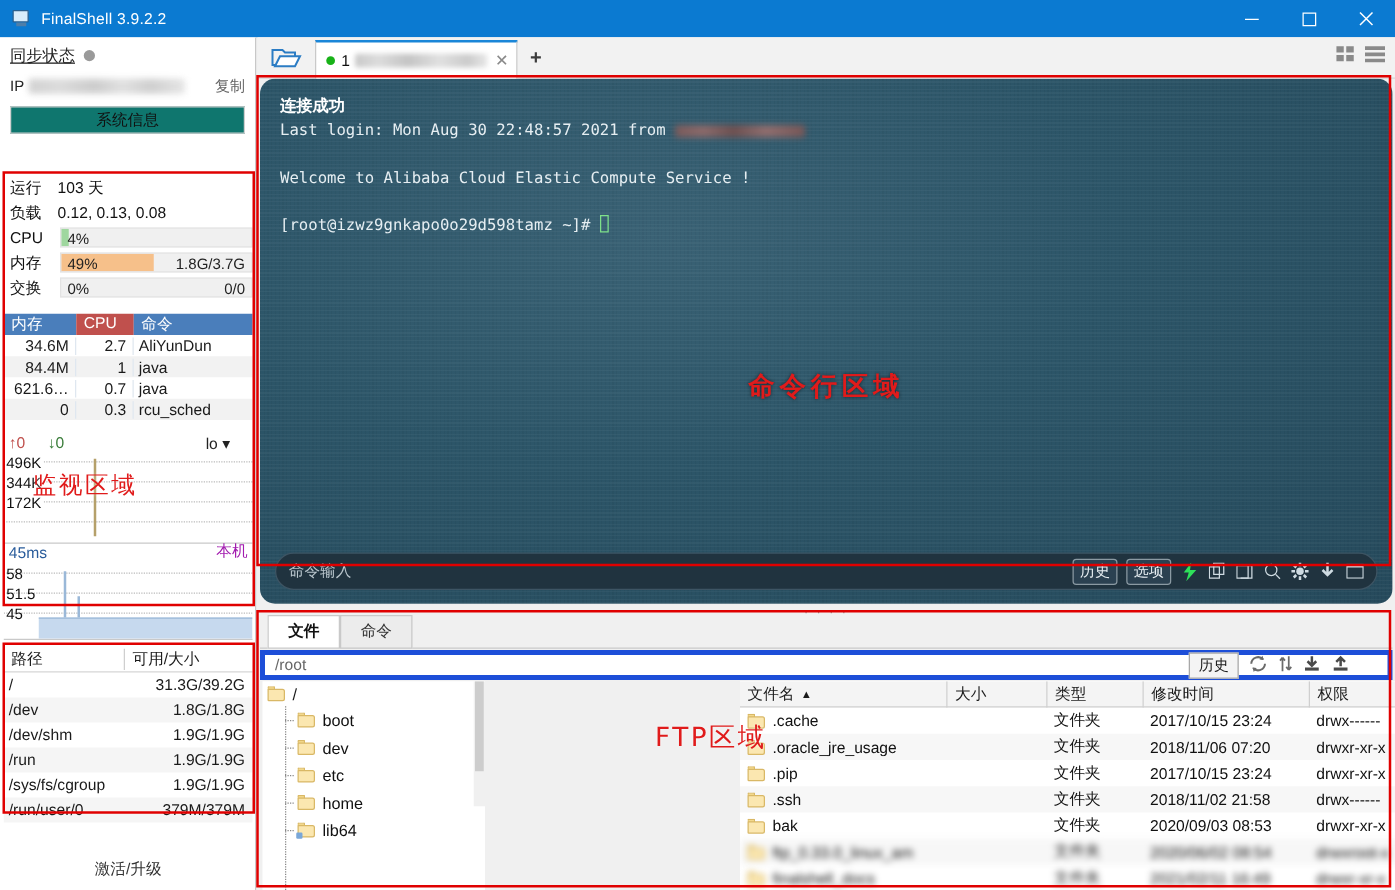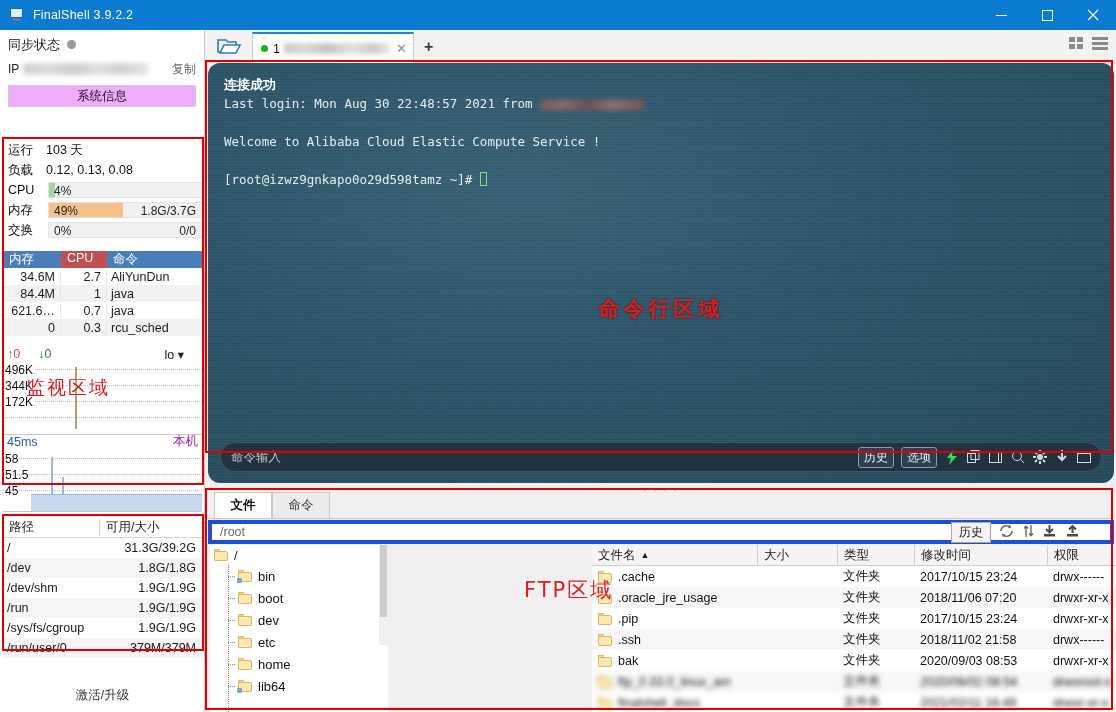--- a/index.html
+++ b/index.html
@@ -40,33 +40,33 @@
 
   
   #body{ position:absolute; top:30px; left:0; width:1116px; height:682px; background:#f0f0f0;}
 
   
   #sidebar{
     position:absolute;left:0;top:0;width:205px;height:682px;background:#fff;
     border-right:1px solid #c8c8c8;
   }
   .sb-row{ display:flex;align-items:center; padding:0 8px; }
-  #sync-row{ height:26px; padding-top:3px;}
+  #sync-row{ height:26px; padding-top:3px;text-decoration:underline;}
   #sync-row .lbl{ font-size:13px; color:#222;}
   #sync-row .dot{ width:9px;height:9px;border-radius:50%;background:#9a9a9a;margin-left:7px;}
   #ip-row{ height:26px; }
   #ip-row .ip-lbl{font-size:12px;color:#222;}
   #ip-row .blurbox{
     flex:1; height:12px; margin-left:4px; border-radius:2px;
     background:linear-gradient(90deg,#cfcfcf,#d9d9d9 20%,#c9c9c9 42%,#dedede 60%,#cccccc 78%,#e4e4e4);
     filter:blur(2.4px); opacity:.95; max-width:125px;
   }
   #ip-row .copy{ margin-left:auto; font-size:12px;color:#666;}
   #sysinfo-btn{
-    margin:3px 8px 0 8px; height:22px; background:#f0abfc;border:1px solid #cfcfcf;
+    margin:3px 8px 0 8px; height:22px; background:#0f766e;border:1px solid #cfcfcf;
     display:flex;align-items:center;justify-content:center;font-size:12.5px;color:#111;
   }
 
   
   .redbox{ position:absolute; border:2px solid #e00000; pointer-events:none; z-index:40;}
 
   
   #stats{ position:absolute; top:110px;left:3px;width:199px;}
   .stat-line{ display:flex;align-items:center;height:20px;font-size:12.5px; padding-left:5px;}
   .stat-line .k{ width:38px; color:#111;}
@@ -565,28 +565,20 @@
             <b></b>
             <i></i>
           </span>
         <span>/</span>
       </div>
       <div id="tree-nodes">
           <div class="n">
             <span class="folder">
               <b></b>
               <i></i>
-              <span class="lk"></span>
-            </span>
-            <span>bin</span>
-          </div>
-          <div class="n">
-            <span class="folder">
-              <b></b>
-              <i></i>
             </span>
             <span>boot</span>
           </div>
           <div class="n">
             <span class="folder">
               <b></b>
               <i></i>
             </span>
             <span>dev</span>
           </div>

